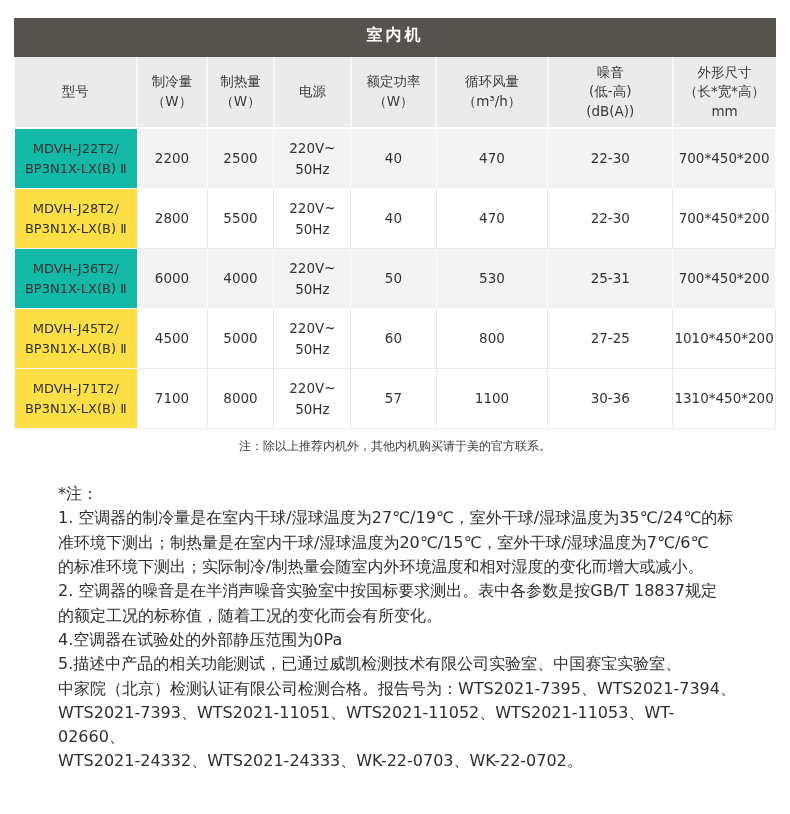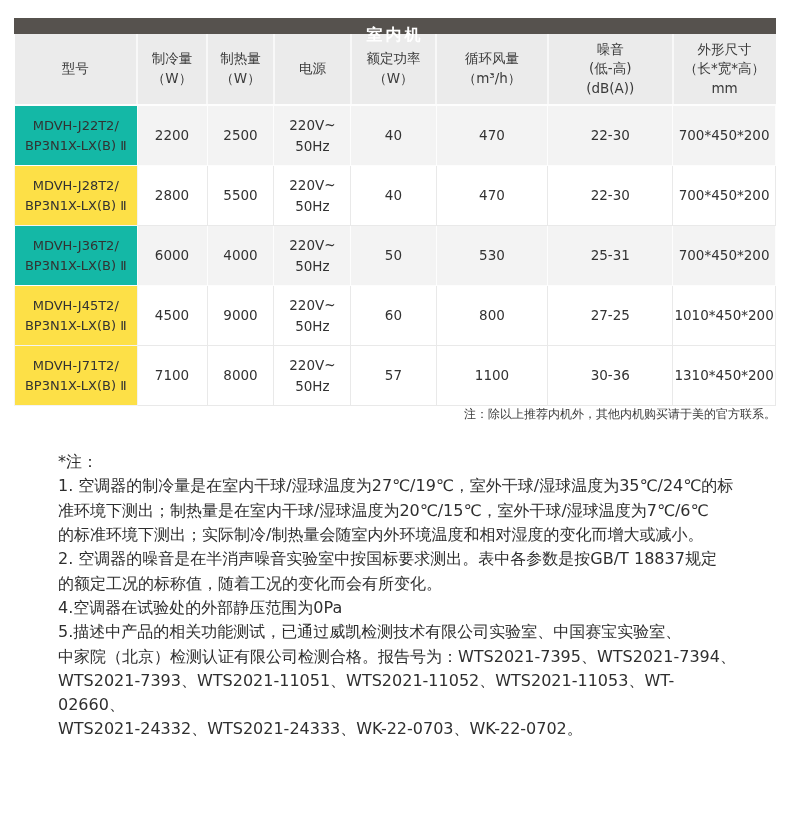--- a/index.html
+++ b/index.html
@@ -5,21 +5,21 @@
   html,body{margin:0;padding:0;background:#ffffff;}
   body{
     width:790px;height:814px;overflow:hidden;
     font-family:"DejaVu Sans","Liberation Sans",sans-serif;
     color:#333;
     -webkit-font-smoothing:antialiased;
   }
   .wrap{padding:18px 14px 0 14px;}
   .title-bar{
     background:#56524e;color:#ffffff;text-align:center;
-    height:16px;line-height:33px;font-size:16px;font-weight:bold;
+    height:39px;line-height:33px;font-size:16px;font-weight:bold;
     letter-spacing:3px;
   }
   table.spec{
     width:762px;border-collapse:collapse;table-layout:fixed;
   }
   col.c-model{width:16.1%}
   col.c-cool{width:9.2%}
   col.c-heat{width:8.8%}
   col.c-power{width:10.1%}
   col.c-rated{width:11.2%}
@@ -35,22 +35,22 @@
   th:last-child{border-right:none;}
   td{
     font-size:13.5px;color:#323232;height:57px;text-align:center;
     vertical-align:middle;white-space:pre-line;line-height:1.5;
     border:1px solid #e9e9e9;background:#ffffff;
   }
   td.model{background:#fde047;font-size:13px;border-color:#f3f3f3;}
   tr.odd td{background:#f3f3f3;border-color:#fdfdfd;}
   tr.odd td.model{background:#14b8a6;}
   .footnote{
-    width:762px;text-align:right;font-size:12px;color:#3c3c3c;
-    margin-top:0;
+    width:762px;text-align:center;font-size:12px;color:#3c3c3c;
+    margin-top:9px;
   }
   .notes{
     margin:27px 36px 0 44px;font-size:16px;color:#2e2e2e;line-height:1.52;
   }
   .notes p{margin:0;white-space:pre-line;}
 </style>
 </head>
 <body>
 
 <div class="wrap">
@@ -122,21 +122,21 @@
 50Hz</td>
         <td>50</td>
         <td>530</td>
         <td>25-31</td>
         <td>700*450*200</td>
       </tr>
       <tr class="even">
         <td class="model">MDVH-J45T2/
 BP3N1X-LX(B) Ⅱ</td>
         <td>4500</td>
-        <td>9000</td>
+        <td>5000</td>
         <td>220V~
 50Hz</td>
         <td>60</td>
         <td>800</td>
         <td>27-25</td>
         <td>1010*450*200</td>
       </tr>
       <tr class="even">
         <td class="model">MDVH-J71T2/
 BP3N1X-LX(B) Ⅱ</td>

